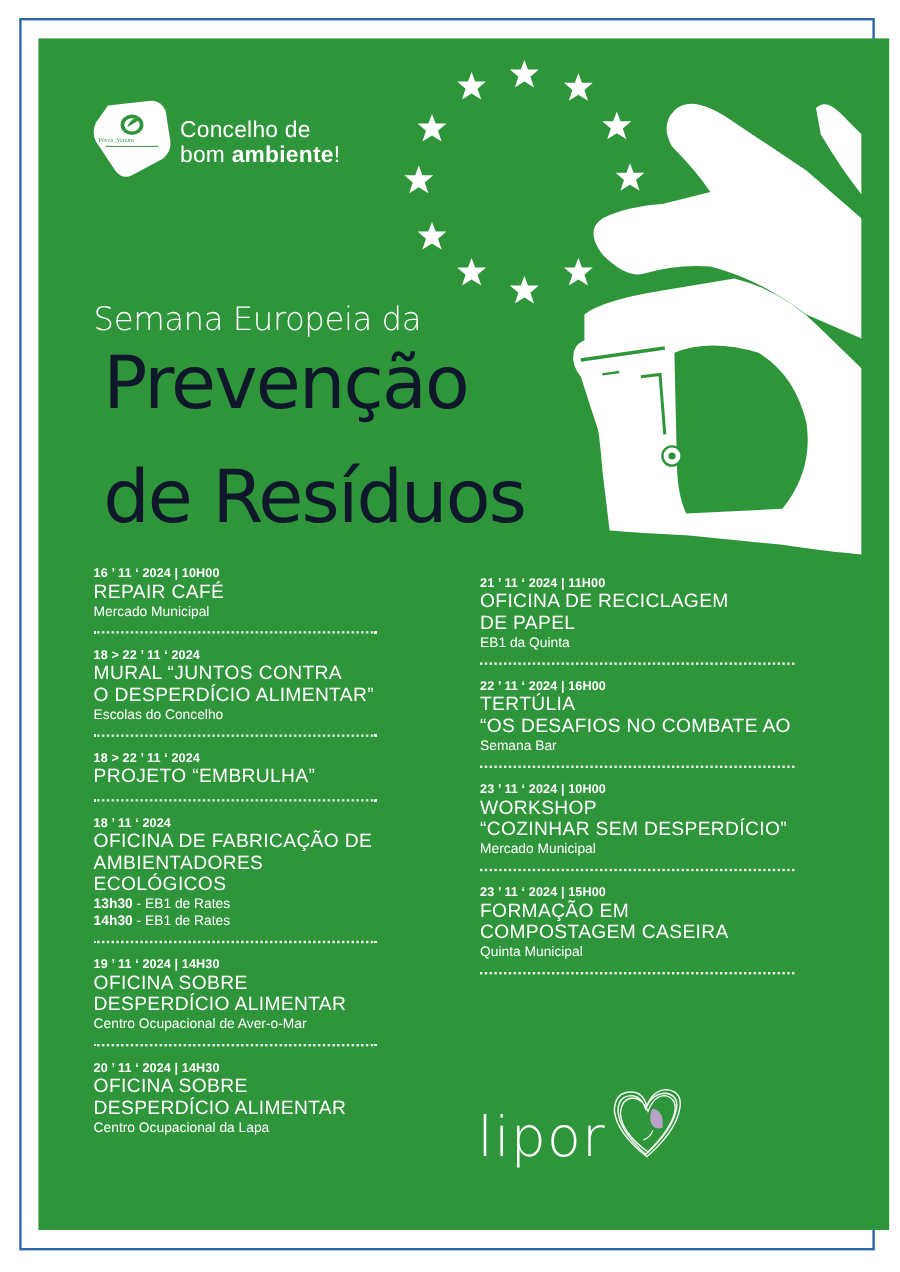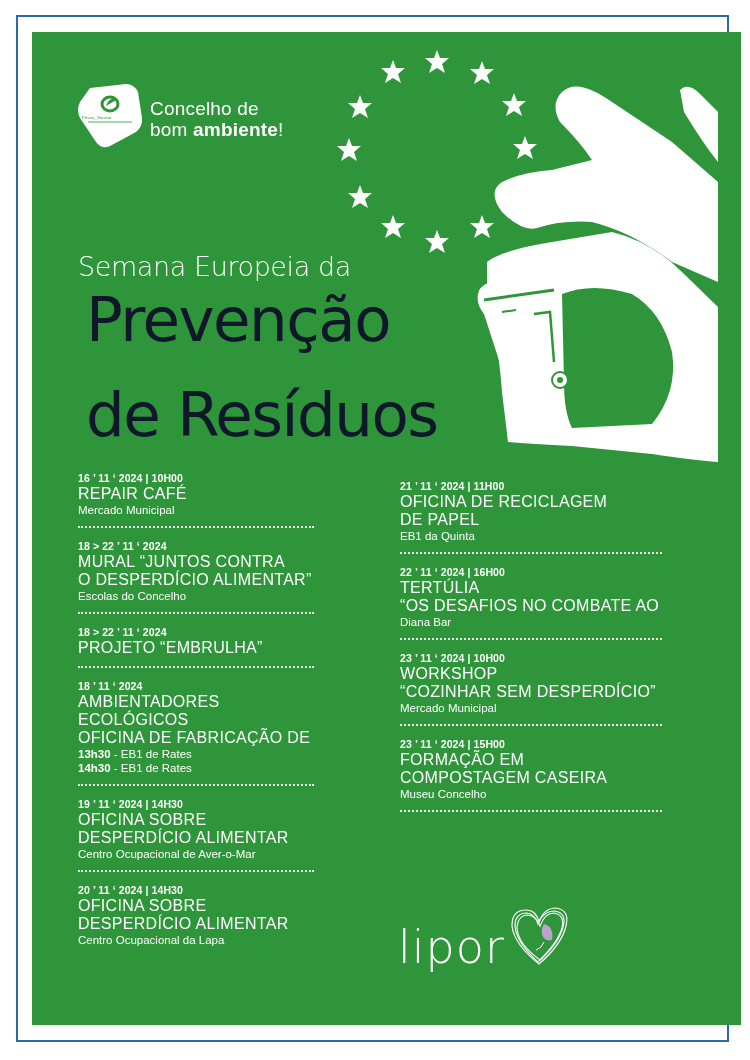--- a/index.html
+++ b/index.html
@@ -107,22 +107,22 @@
     <div class="sep"></div>
 
     <div class="event">
       <div class="date">18 &gt; 22 ’ 11 ‘ 2024</div>
       <div class="etitle">PROJETO “EMBRULHA”</div>
     </div>
     <div class="sep"></div>
 
     <div class="event">
       <div class="date">18 ’ 11 ‘ 2024</div>
+      <div class="etitle">OFICINA DE FABRICAÇÃO DE</div>
       <div class="etitle">AMBIENTADORES ECOLÓGICOS</div>
-      <div class="etitle">OFICINA DE FABRICAÇÃO DE</div>
       <div class="loc"><b>13h30</b><span> - EB1 de Rates</span></div>
       <div class="loc"><b>14h30</b><span> - EB1 de Rates</span></div>
     </div>
     <div class="sep"></div>
 
     <div class="event">
       <div class="date">19 ’ 11 ‘ 2024 | 14H30</div>
       <div class="etitle">OFICINA SOBRE</div>
       <div class="etitle">DESPERDÍCIO ALIMENTAR</div>
       <div class="loc">Centro Ocupacional de Aver-o-Mar</div>
@@ -143,37 +143,37 @@
       <div class="etitle">OFICINA DE RECICLAGEM</div>
       <div class="etitle">DE PAPEL</div>
       <div class="loc">EB1 da Quinta</div>
     </div>
     <div class="sep"></div>
 
     <div class="event">
       <div class="date">22 ’ 11 ‘ 2024 | 16H00</div>
       <div class="etitle">TERTÚLIA</div>
       <div class="etitle">“OS DESAFIOS NO COMBATE AO</div>
-      <div class="loc">Diana Bar</div>
+      <div class="loc">Semana Bar</div>
     </div>
     <div class="sep"></div>
 
     <div class="event">
       <div class="date">23 ’ 11 ‘ 2024 | 10H00</div>
       <div class="etitle">WORKSHOP</div>
       <div class="etitle">“COZINHAR SEM DESPERDÍCIO”</div>
       <div class="loc">Mercado Municipal</div>
     </div>
     <div class="sep"></div>
 
     <div class="event">
       <div class="date">23 ’ 11 ‘ 2024 | 15H00</div>
       <div class="etitle">FORMAÇÃO EM</div>
       <div class="etitle">COMPOSTAGEM CASEIRA</div>
-      <div class="loc">Museu Concelho</div>
+      <div class="loc">Quinta Municipal</div>
     </div>
     <div class="sep"></div>
   </div>
 
   <div class="abs lipor-word">lipor</div>
   <svg class="abs" style="left:472px;top:870px;width:70px;height:70px;" viewBox="0 0 70 70">
     <g fill="none" stroke="#ffffff" stroke-width="1.2" opacity="0.95">
       <path d="M35 62 Q10 42 8 24 Q8 8 22 8 Q32 8 35 20 Q40 6 52 6 Q66 8 62 24 Q58 42 35 62 Z"></path>
       <path d="M34 60 Q12 40 11 24 Q11 11 23 11 Q31 12 34 22 Q39 9 51 9 Q63 11 59 25 Q55 41 34 60 Z"></path>
       <path d="M36 58 Q14 42 13 26 Q14 13 24 13 Q32 14 36 24 Q41 11 50 11 Q61 13 58 26 Q54 40 36 58 Z"></path>

